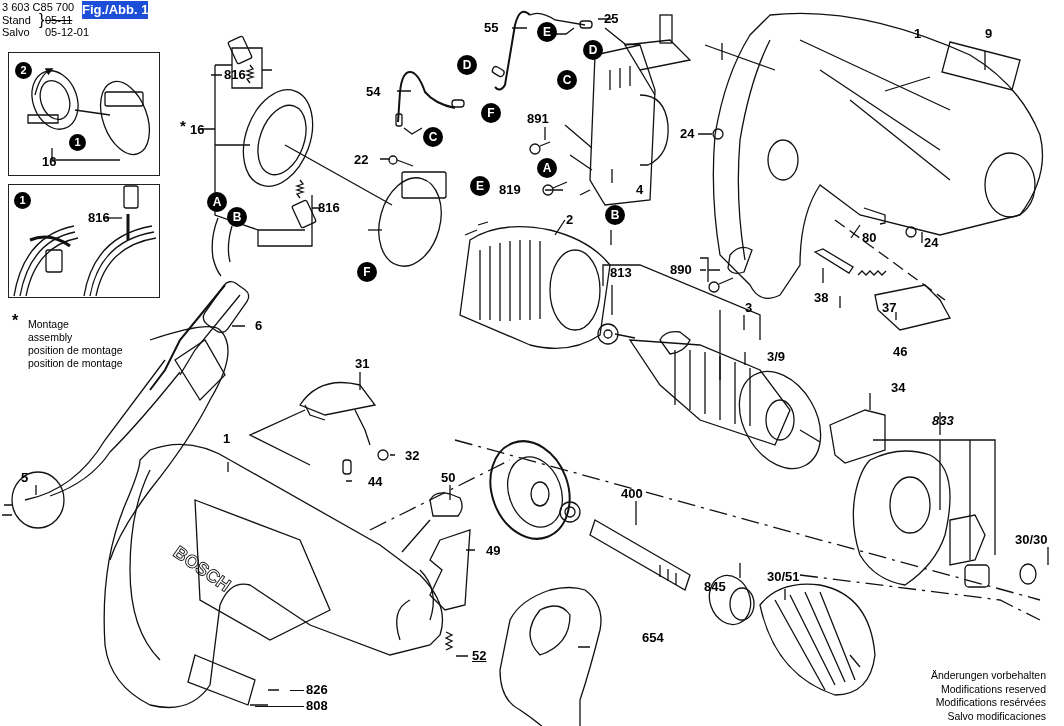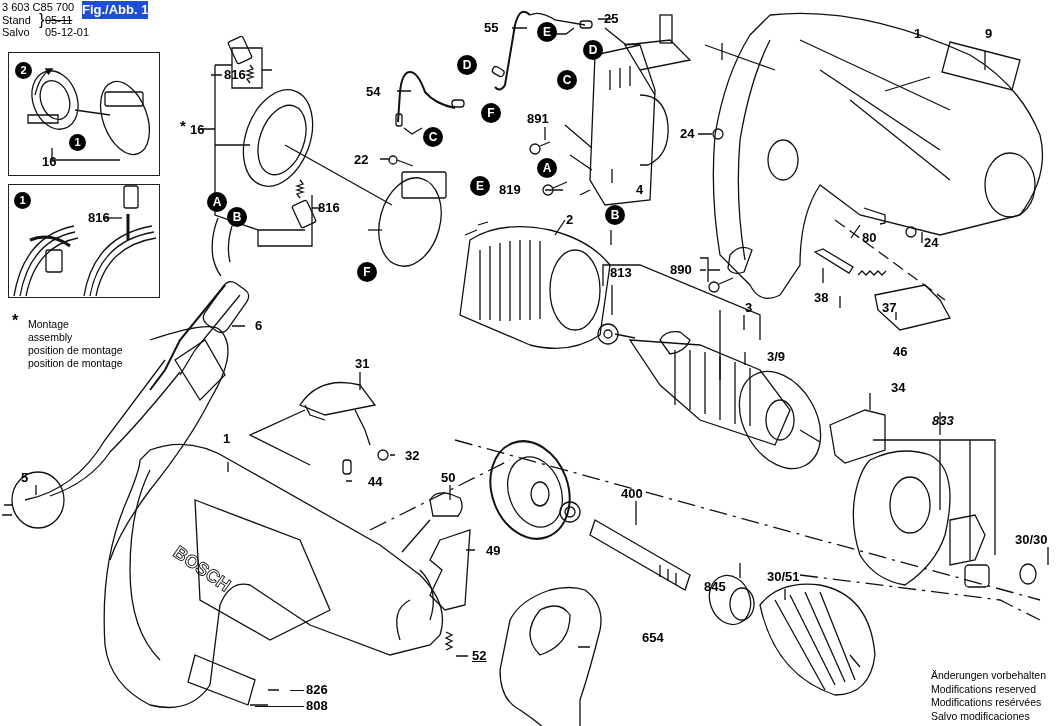--- a/index.html
+++ b/index.html
@@ -3,21 +3,21 @@
 <meta charset="utf-8">
 <style>
   html, body { margin: 0; padding: 0; background: #ffffff; }
   body { width: 1064px; height: 726px; position: relative; overflow: hidden;
          font-family: "Liberation Sans", sans-serif; color: #000; }
   .abs { position: absolute; }
   .hdr { font-size: 11px; line-height: 13px; }
   .fig { position: absolute; left: 82px; top: 1px; background: #1d4ed8; color: #fff;
          font-weight: bold; font-size: 13px; padding: 1px 0; line-height: 16px; }
   .note { font-size: 10.5px; line-height: 13px; }
-  .foot { position: absolute; left: 931px; top: 669px; font-size: 10.5px; line-height: 13.5px; }
+  .foot { position: absolute; left: 931px; top: 669px; font-size: 10.5px; line-height: 13.5px; text-align: right; }
   .lbl { position: absolute; font-size: 13px; font-weight: bold; line-height: 14px; white-space: nowrap; }
   .circ { position: absolute; width: 20px; height: 20px; border-radius: 50%; background: #000;
           color: #fff; font-weight: bold; font-size: 12px; text-align: center; line-height: 20px; }
   .circ-s { width: 17px; height: 17px; line-height: 17px; font-size: 11px; }
   .box { position: absolute; border: 1.5px solid #222; }
   svg { position: absolute; left: 0; top: 0; }
 </style>
 </head>
 <body>
 

